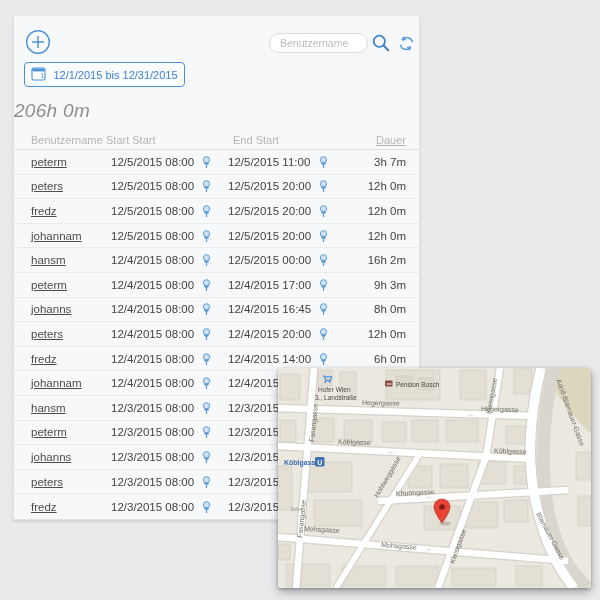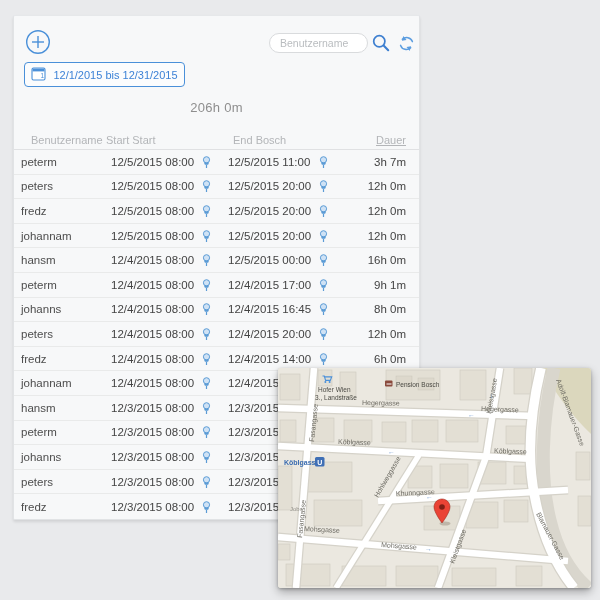--- a/index.html
+++ b/index.html
@@ -31,32 +31,32 @@
   .search-ic{left:357px;top:17px;}
   .refresh-ic{left:382px;top:18px;}
   .date-btn{
     position:absolute;left:10px;top:46px;width:161px;height:25px;
     background:#fbfcfd;border:1px solid #4a90d9;border-radius:4px;
     display:flex;align-items:center;justify-content:center;gap:7px;
     cursor:pointer;padding:0;
   }
   .date-btn .lbl{font-size:11px;color:#3d82d6;font-family:"Liberation Sans",sans-serif;}
   .total{
-    position:absolute;top:84px;left:0;right:0;text-align:center;
-    font-size:13px;color:#8e8e8e;letter-spacing:.3px;
+    position:absolute;top:84px;left:0;right:0;
+    font-size:19px;color:#8e8e8e;letter-spacing:.3px;font-style:italic;
   }
   
   .thead{position:absolute;top:118px;left:0;right:0;height:15px;border-bottom:1px solid #e0e1e3;font-size:11px;color:#b3b5b8;}
   .thead span{position:absolute;top:0;}
   .h-user{left:17px;}.h-start{left:92px;}.h-end{left:219px;}.h-dur{right:13px;text-decoration:underline;}
   .tbody{position:absolute;top:134px;left:0;right:0;bottom:0;overflow:hidden;}
   .trow{position:relative;height:24.6px;border-bottom:1px solid #e9eaea;box-sizing:border-box;}
   .trow:last-child{border-bottom:none;}
   .c{position:absolute;top:50%;transform:translateY(-50%);font-size:11.5px;color:#434343;white-space:nowrap;}
-  .c-user{left:7px;color:#4d4d4d;}
+  .c-user{left:17px;color:#4d4d4d;text-decoration:underline;}
   .c-start{left:97px;}
   .c-start-icon{left:186px;height:13px;}
   .c-end{left:214px;}
   .c-end-icon{left:303px;height:13px;}
   .c-dur{right:13px;}
   
   .map{
     position:absolute;left:278px;top:368px;width:313px;height:220px;
     border-radius:3px;overflow:hidden;z-index:5;
     box-shadow:0 4px 10px rgba(0,0,0,.30), 0 1px 3px rgba(0,0,0,.25);
@@ -116,21 +116,21 @@
       </svg>
     </span>
     <span class="lbl">12/1/2015 bis 12/31/2015</span>
   </button>
 
   <div class="total">206h 0m</div>
 
   <div class="thead">
     <span class="h-user">Benutzername</span>
     <span class="h-start">Start Start</span>
-    <span class="h-end">End Bosch</span>
+    <span class="h-end">End Start</span>
     <span class="h-dur">Dauer</span>
   </div>
 
   <div class="tbody">
       <div class="trow">
     <span class="c c-user">peterm</span>
     <span class="c c-start">12/5/2015 08:00</span>
     <span class="c c-start-icon">
       <svg width="13" height="13" viewBox="0 0 13 13">
         <circle cx="6.5" cy="4.3" r="3.1" fill="#cfe2f5" stroke="#5b9bd5" stroke-width="1"></circle>
@@ -219,41 +219,41 @@
       </svg>
     </span>
     <span class="c c-end">12/5/2015 00:00</span>
     <span class="c c-end-icon">
       <svg width="13" height="13" viewBox="0 0 13 13">
         <circle cx="6.5" cy="4.3" r="3.1" fill="#cfe2f5" stroke="#5b9bd5" stroke-width="1"></circle>
         <path d="M3.9,6.9 L9.1,6.9 L8.1,9.3 L4.9,9.3 Z" fill="#5b9bd5"></path>
         <line x1="6.5" y1="9.3" x2="6.5" y2="12.4" stroke="#5b9bd5" stroke-width="1.2"></line>
       </svg>
     </span>
-    <span class="c c-dur">16h 0m</span>
+    <span class="c c-dur">16h 2m</span>
   </div>
       <div class="trow">
     <span class="c c-user">peterm</span>
     <span class="c c-start">12/4/2015 08:00</span>
     <span class="c c-start-icon">
       <svg width="13" height="13" viewBox="0 0 13 13">
         <circle cx="6.5" cy="4.3" r="3.1" fill="#cfe2f5" stroke="#5b9bd5" stroke-width="1"></circle>
         <path d="M3.9,6.9 L9.1,6.9 L8.1,9.3 L4.9,9.3 Z" fill="#5b9bd5"></path>
         <line x1="6.5" y1="9.3" x2="6.5" y2="12.4" stroke="#5b9bd5" stroke-width="1.2"></line>
       </svg>
     </span>
     <span class="c c-end">12/4/2015 17:00</span>
     <span class="c c-end-icon">
       <svg width="13" height="13" viewBox="0 0 13 13">
         <circle cx="6.5" cy="4.3" r="3.1" fill="#cfe2f5" stroke="#5b9bd5" stroke-width="1"></circle>
         <path d="M3.9,6.9 L9.1,6.9 L8.1,9.3 L4.9,9.3 Z" fill="#5b9bd5"></path>
         <line x1="6.5" y1="9.3" x2="6.5" y2="12.4" stroke="#5b9bd5" stroke-width="1.2"></line>
       </svg>
     </span>
-    <span class="c c-dur">9h 1m</span>
+    <span class="c c-dur">9h 3m</span>
   </div>
       <div class="trow">
     <span class="c c-user">johanns</span>
     <span class="c c-start">12/4/2015 08:00</span>
     <span class="c c-start-icon">
       <svg width="13" height="13" viewBox="0 0 13 13">
         <circle cx="6.5" cy="4.3" r="3.1" fill="#cfe2f5" stroke="#5b9bd5" stroke-width="1"></circle>
         <path d="M3.9,6.9 L9.1,6.9 L8.1,9.3 L4.9,9.3 Z" fill="#5b9bd5"></path>
         <line x1="6.5" y1="9.3" x2="6.5" y2="12.4" stroke="#5b9bd5" stroke-width="1.2"></line>
       </svg>

